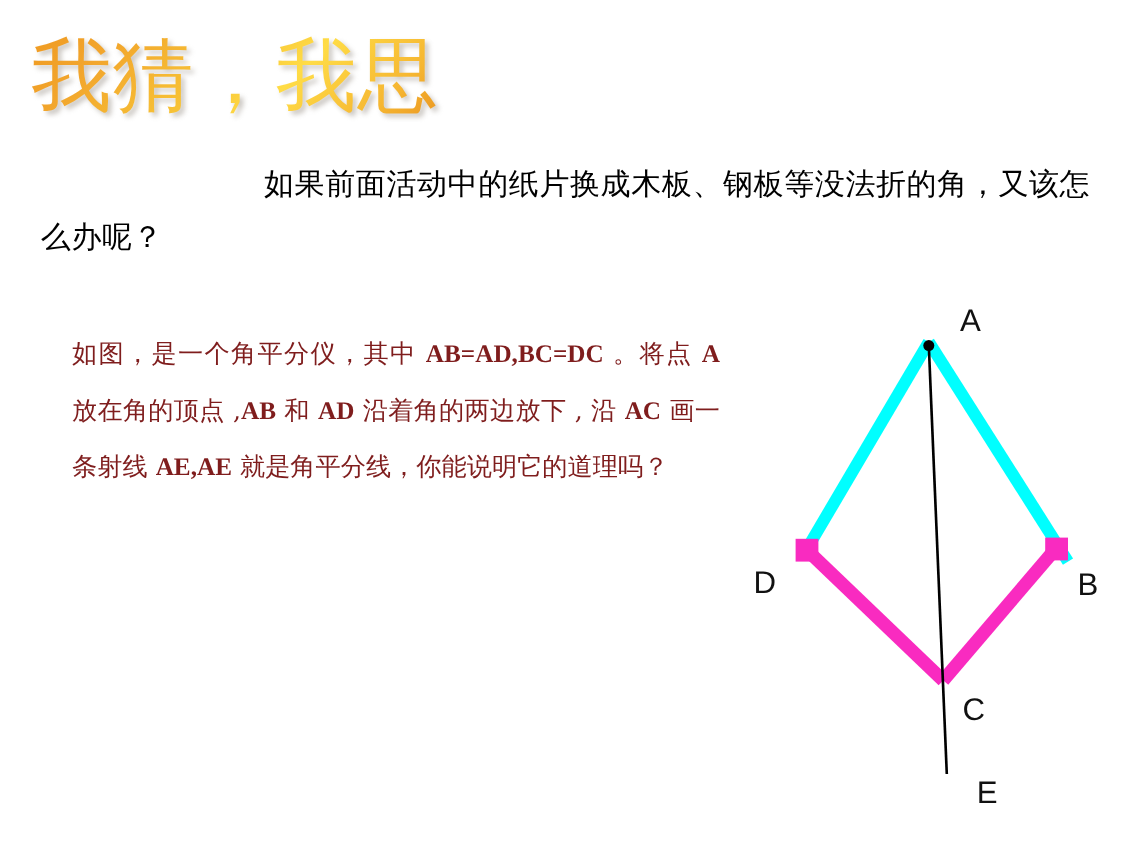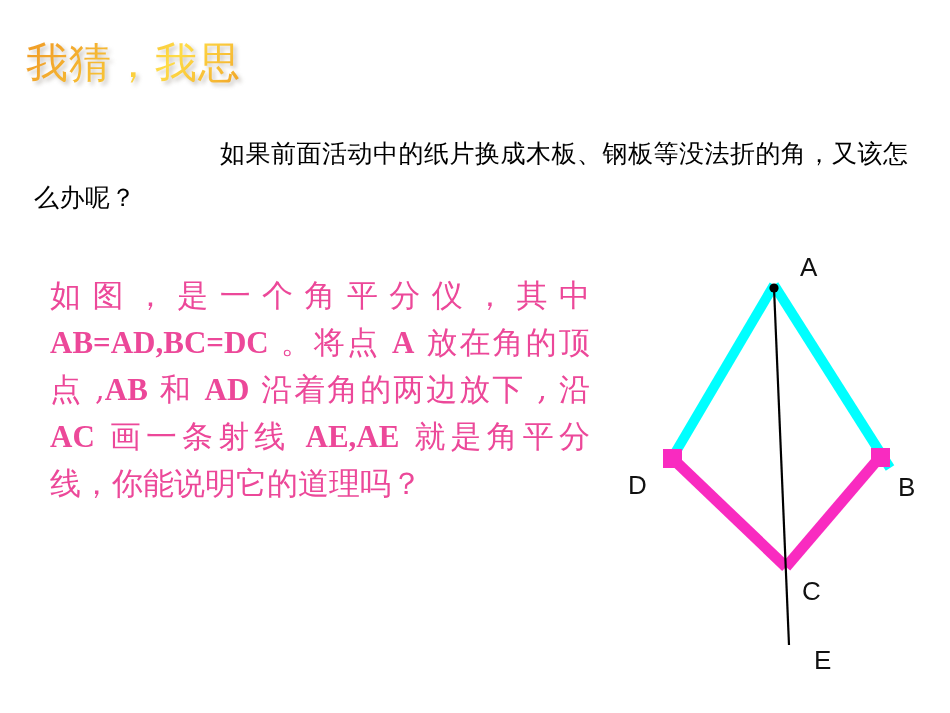--- a/index.html
+++ b/index.html
@@ -14,21 +14,21 @@
     overflow: hidden;
     font-family: "Liberation Serif", "DejaVu Serif", serif;
   }
 
   
   #slide-title {
     position: absolute;
     left: 26px;
     top: 26px;
     font-family: "DejaVu Serif", "Liberation Serif", serif;
-    font-size: 42px;
+    font-size: 67px;
     line-height: 74px;
     font-weight: 400;
     letter-spacing: 1px;
     white-space: nowrap;
     background-image: linear-gradient(135deg, #ef9a22 0%, #f2a52c 18%, #f7c236 45%, #ffdc46 62%, #f6b732 85%, #ea9520 100%);
     -webkit-background-clip: text;
     background-clip: text;
     color: transparent;
     -webkit-text-fill-color: transparent;
     filter: drop-shadow(3px 3px 2px rgba(140,130,120,0.45));
@@ -44,27 +44,27 @@
     font-size: 25px;
     line-height: 44px;
     color: #000000;
     text-indent: 186px;
     letter-spacing: 0.5px;
   }
 
   
   #body-paragraph {
     position: absolute;
-    left: 50px;
+    left: 60px;
     top: 272px;
     width: 540px;
     font-family: "DejaVu Serif", "Liberation Serif", serif;
-    font-size: 31px;
+    font-size: 21px;
     line-height: 47px;
-    color: #ec4899;
+    color: #7f1d1d;
     text-align: justify;
     text-justify: inter-character;
   }
   #body-paragraph .lat {
     font-family: "Liberation Serif", "DejaVu Serif", serif;
     font-weight: bold;
     letter-spacing: 0px;
   }
 
   

